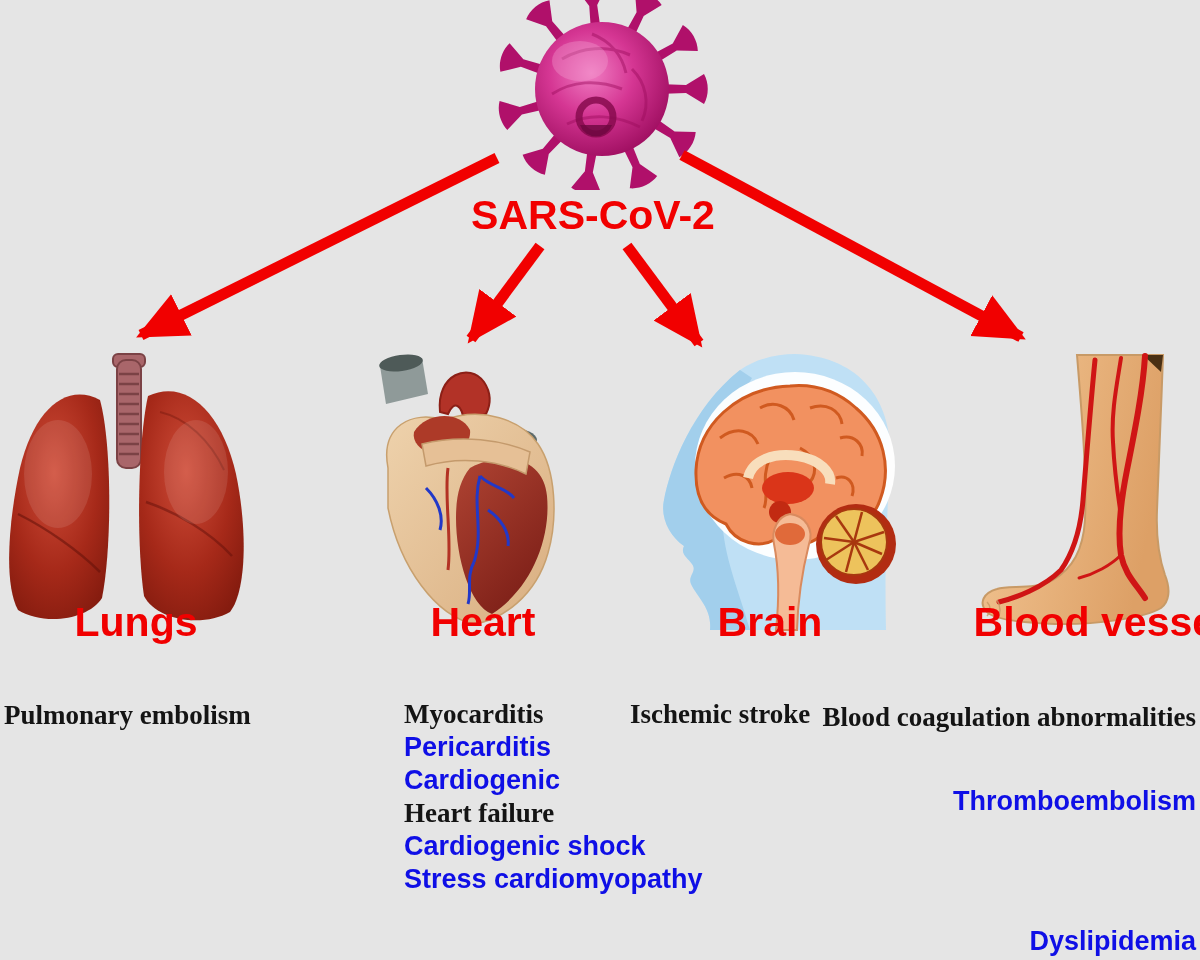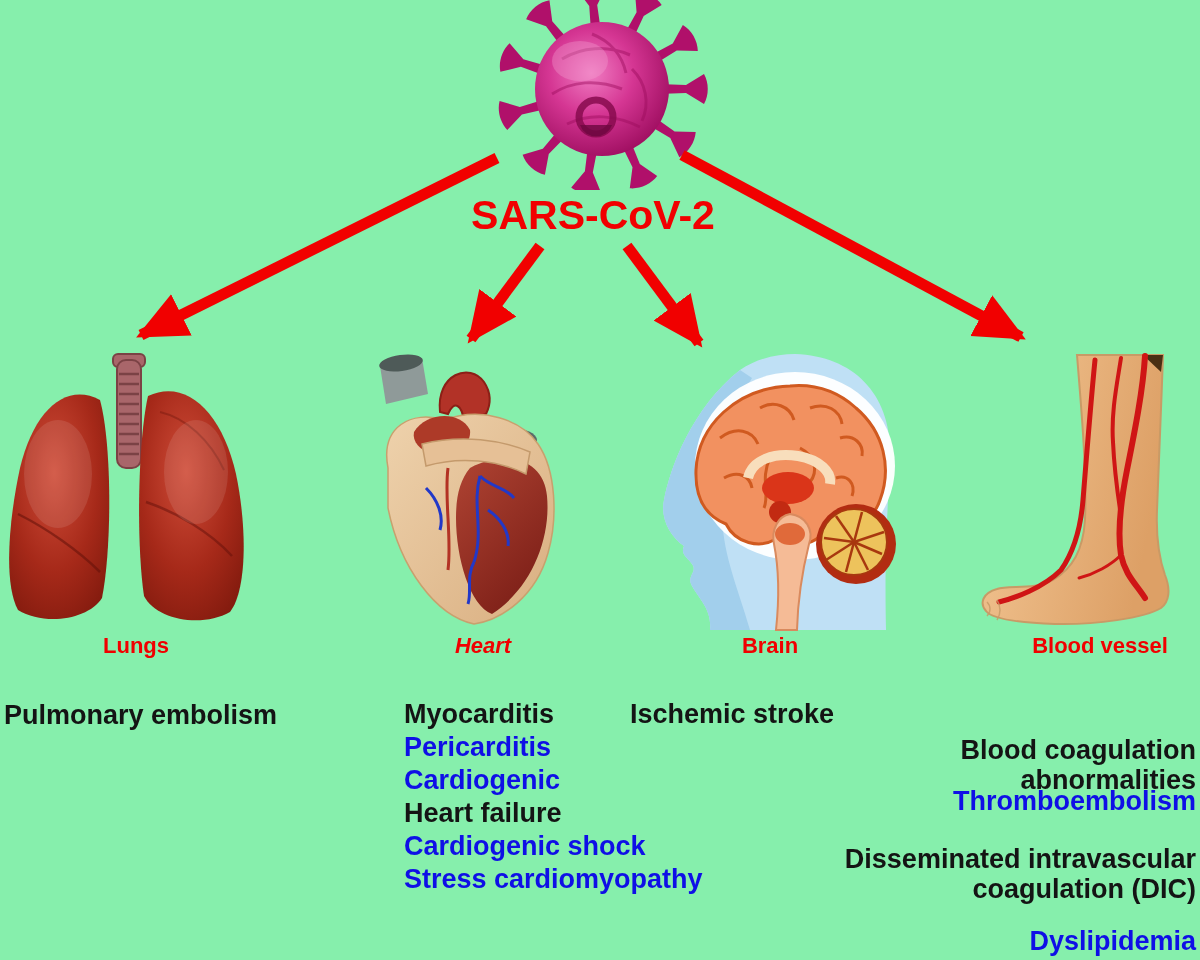--- a/index.html
+++ b/index.html
@@ -1,35 +1,35 @@
 <!DOCTYPE html>
 <html><head>
 <meta charset="utf-8">
 <style>
   html,body{margin:0;padding:0;background:#fff;}
-  #canvas{position:relative;width:1200px;height:960px;background:#86efac;overflow:hidden;
+  #canvas{position:relative;width:1200px;height:960px;background:#e5e5e5;overflow:hidden;
           font-family:"Liberation Sans", sans-serif;font-weight:700;}
   .abs{position:absolute;}
   #virus-svg{left:470px;top:0;width:262px;height:190px;}
   #title{left:593px;top:192px;transform:translateX(-50%);font-size:41px;color:#f10000;white-space:nowrap;}
   #arrows{left:0;top:0;width:1200px;height:960px;pointer-events:none;}
   .organ-img{pointer-events:none;}
   #lungs-svg{left:0;top:352px;width:258px;height:286px;}
   #heart-svg{left:352px;top:348px;width:226px;height:290px;}
   #brain-svg{left:640px;top:348px;width:296px;height:290px;}
   #leg-svg{left:975px;top:350px;width:200px;height:282px;}
-  .organ-label{font-size:22px;color:#f10000;transform:translateX(-50%);white-space:nowrap;top:633px;}
-  #label-lungs{left:136px;} #label-heart{left:483px;font-style:italic;} #label-brain{left:770px;} #label-vessel{left:1100px;}
+  .organ-label{font-size:41px;color:#f10000;transform:translateX(-50%);white-space:nowrap;top:599px;}
+  #label-lungs{left:136px;} #label-heart{left:483px;} #label-brain{left:770px;} #label-vessel{left:1100px;}
   .cond{font-size:27px;line-height:33px;}
-  .c-black{color:#141414;} .c-blue{color:#0f0fe6;}
+  .c-black{color:#141414;font-family:Liberation Serif, serif;} .c-blue{color:#0f0fe6;}
   #cond-lungs{left:4px;top:699px;white-space:nowrap;}
   #cond-heart{left:404px;top:698px;}
   #cond-brain{left:630px;top:698px;white-space:nowrap;}
   .right-item{position:absolute;right:4px;width:400px;text-align:right;font-size:27px;line-height:30px;}
-  #rc-1{top:702px;margin-top:33px;} #rc-2{top:786px;} #rc-3{top:844px;} #rc-4{top:926px;}
+  #rc-1{top:702px;} #rc-2{top:786px;} #rc-3{top:844px;} #rc-4{top:926px;}
 </style>
 </head>
 <body>
 
 <div id="canvas">
 
   <svg id="virus-svg" class="abs" viewBox="0 0 262 190">
     <defs>
       <radialGradient id="vbody" cx="42%" cy="38%" r="70%">
         <stop offset="0%" stop-color="#f07cc2"></stop>
@@ -235,16 +235,15 @@
     <span style="display:block" class="c-blue">Cardiogenic shock</span>
     <span style="display:block" class="c-blue">Stress cardiomyopathy</span>
   </div>
 
   <div id="cond-brain" class="abs cond c-black">
     <span>Ischemic stroke</span>
   </div>
 
   <div id="rc-1" class="right-item c-black">Blood coagulation abnormalities</div>
   <div id="rc-2" class="right-item c-blue">Thromboembolism</div>
-  <div id="rc-3" class="right-item c-black">Disseminated intravascular coagulation (DIC)</div>
   <div id="rc-4" class="right-item c-blue">Dyslipidemia</div>
 
 </div>
 
 </body></html>

